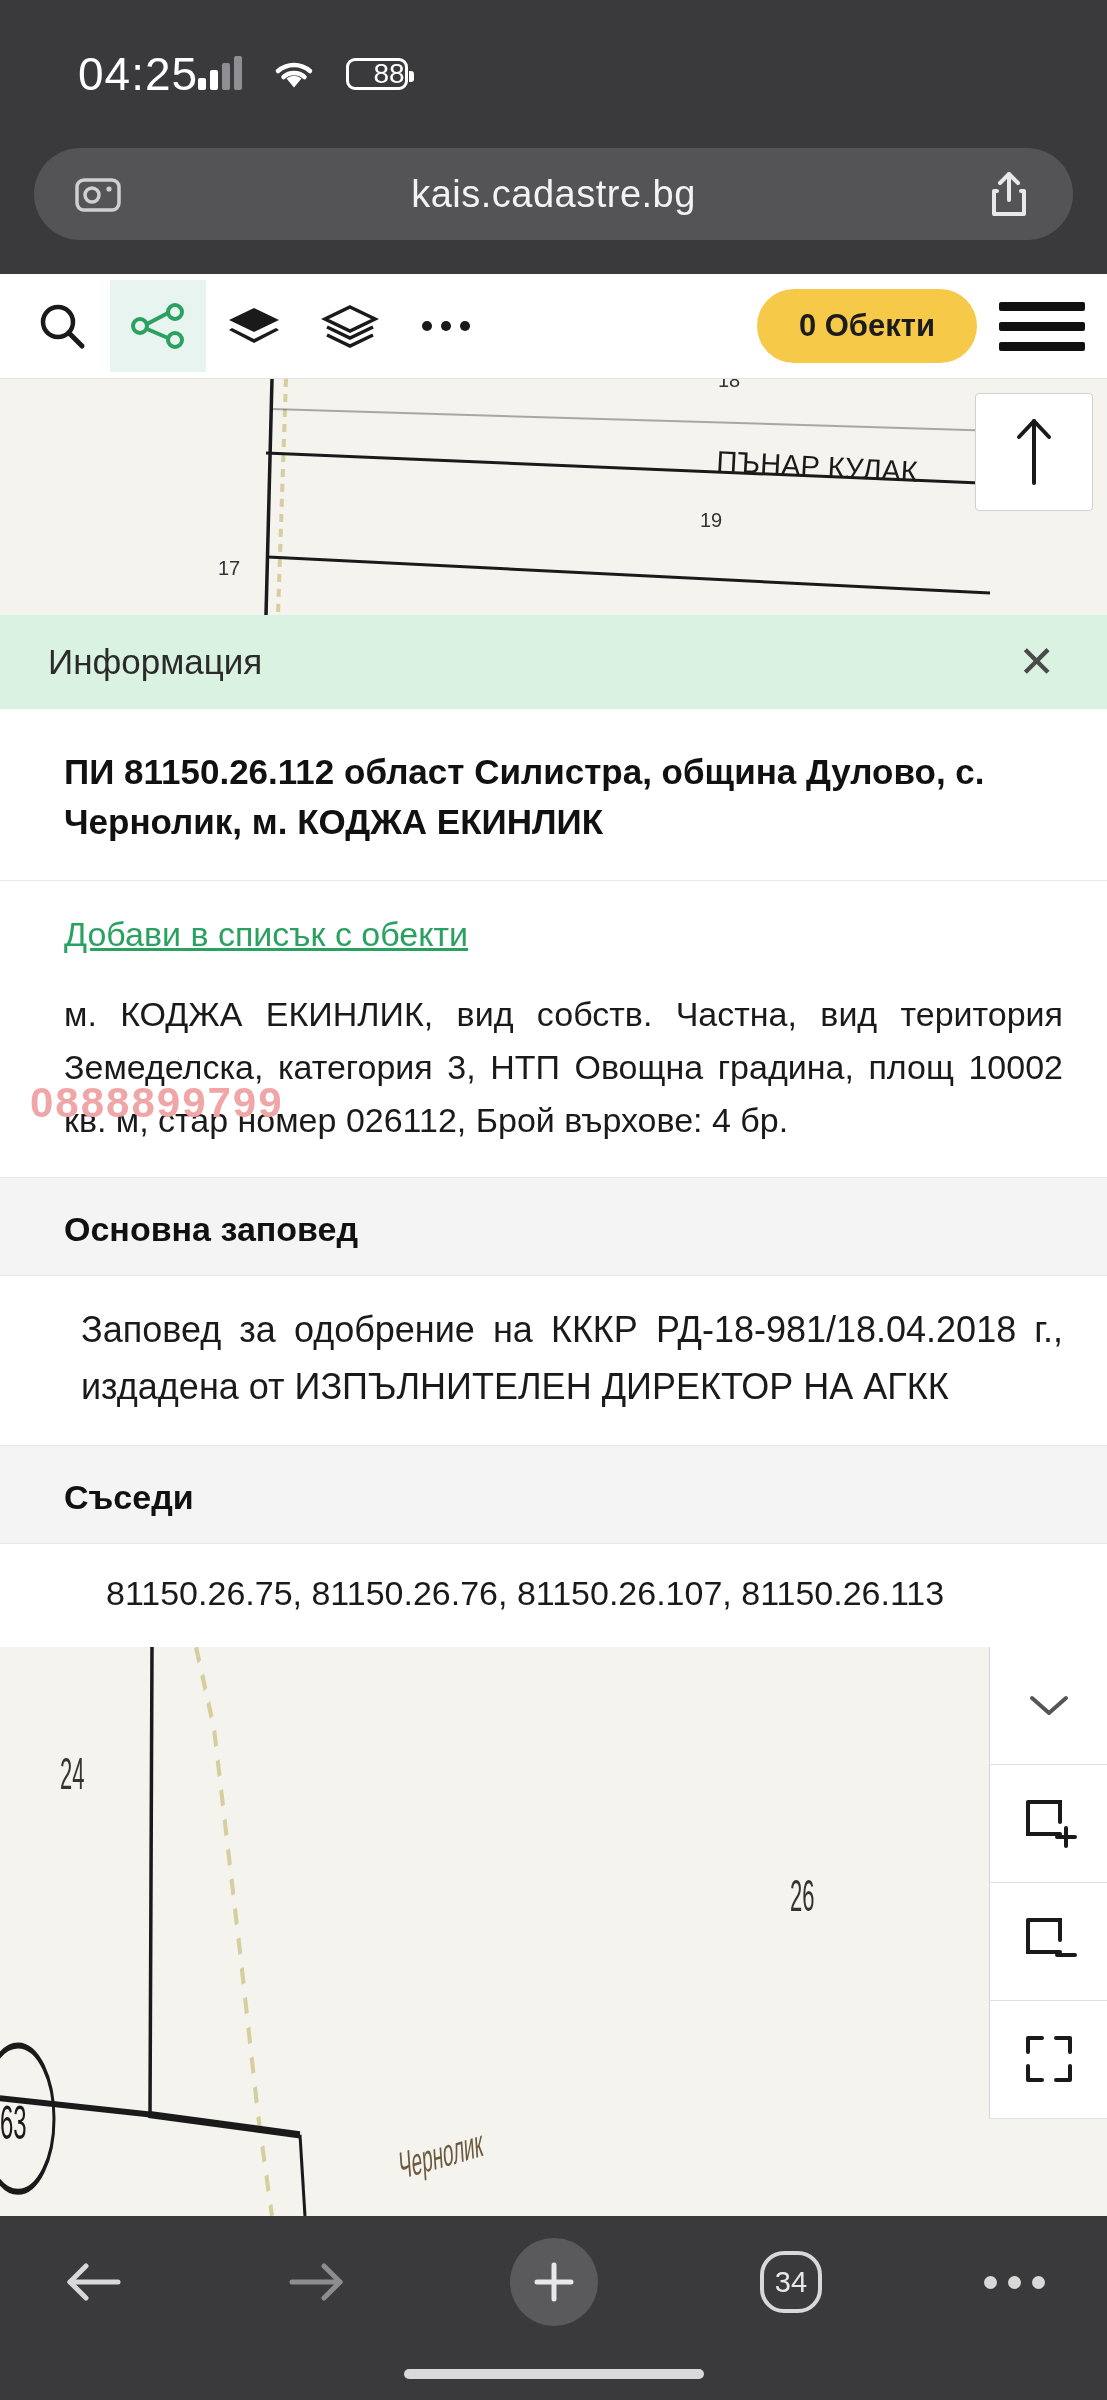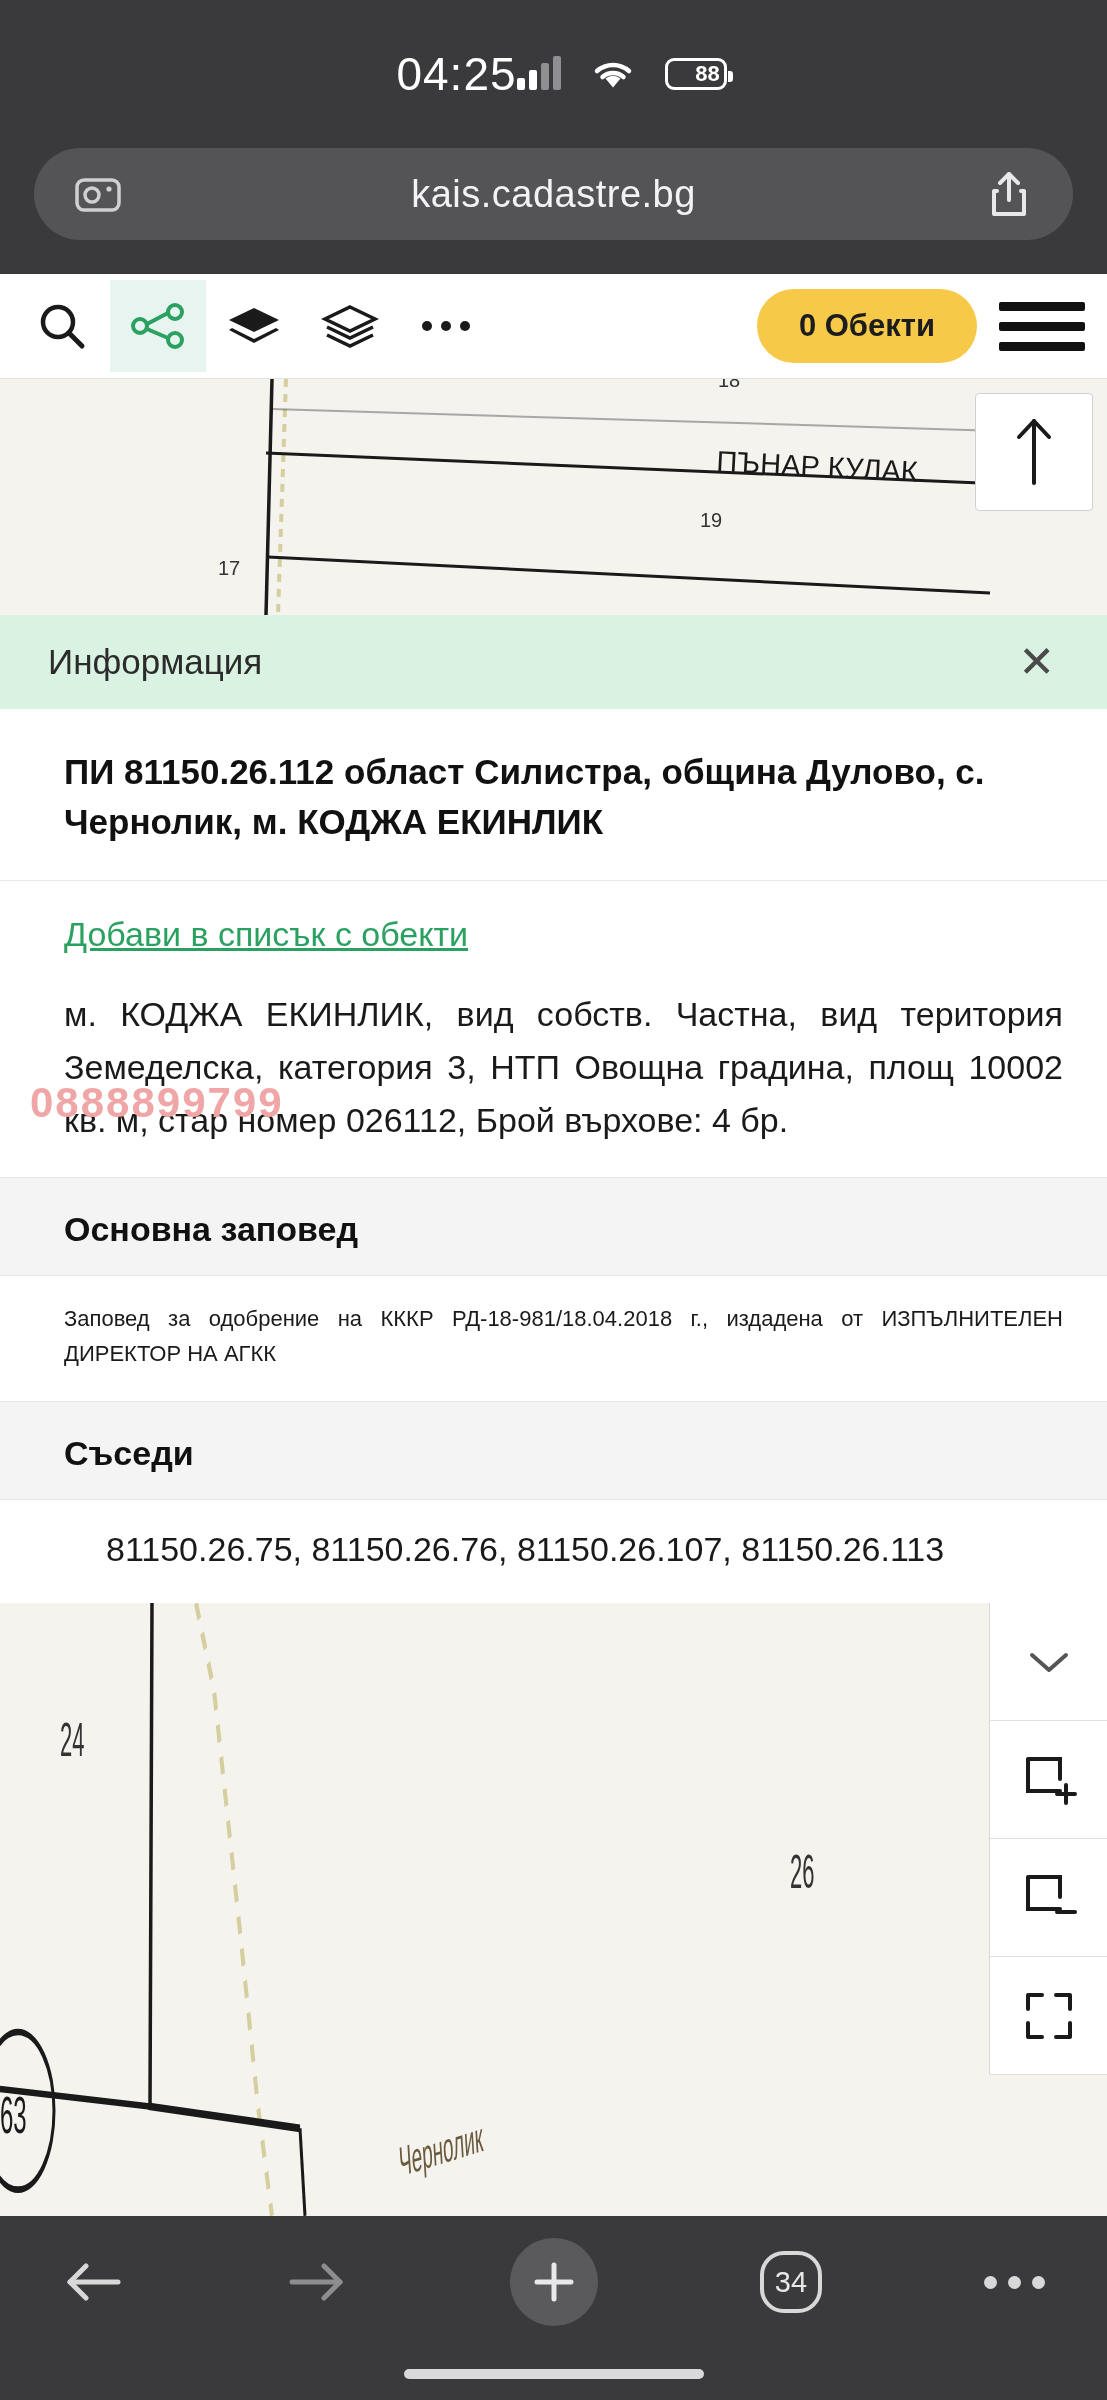--- a/index.html
+++ b/index.html
@@ -19,21 +19,21 @@
     flex-direction: column;
   }
 
   
   .statusbar {
     height: 148px;
     background: #3a3a3c;
     color: #ffffff;
     display: flex;
     align-items: center;
-    justify-content: center;
+    justify-content: flex-start;
     padding: 0 62px 0 78px;
     flex: 0 0 auto;
   }
   .status-time {
     font-size: 46px;
     font-weight: 500;
     letter-spacing: 1px;
   }
   .status-right {
     display: flex;
@@ -70,22 +70,22 @@
     content: "";
     position: absolute;
     right: -9px;
     top: 10px;
     width: 5px;
     height: 11px;
     background: #ffffff;
     border-radius: 0 3px 3px 0;
   }
   .battery span {
-    font-size: 22px;
-    font-weight: 700;
+    font-size: 28px;
+    font-weight: 400;
     color: #ffffff;
     margin-left: 24px;
   }
 
   
   .urlbar-wrap {
     background: #3a3a3c;
     padding: 0 34px 34px 34px;
     flex: 0 0 auto;
   }
@@ -253,25 +253,26 @@
   .section-head {
     background: #f4f4f4;
     border-top: 1px solid #e6e6e6;
     border-bottom: 1px solid #e6e6e6;
     font-size: 34px;
     font-weight: 700;
     color: #111;
     padding: 32px 44px 26px 64px;
   }
   .section-body {
-    font-size: 22px;
+    font-size: 36px;
     color: #1a1a1a;
     line-height: 1.56;
     text-align: justify;
     padding: 26px 44px 30px 64px;
+    margin-left: 17px;
   }
   .neighbors {
     font-size: 34px;
     color: #1a1a1a;
     padding: 30px 44px 34px 64px;
     margin-left: 42px;
   }
 
   
   .bottombar {

